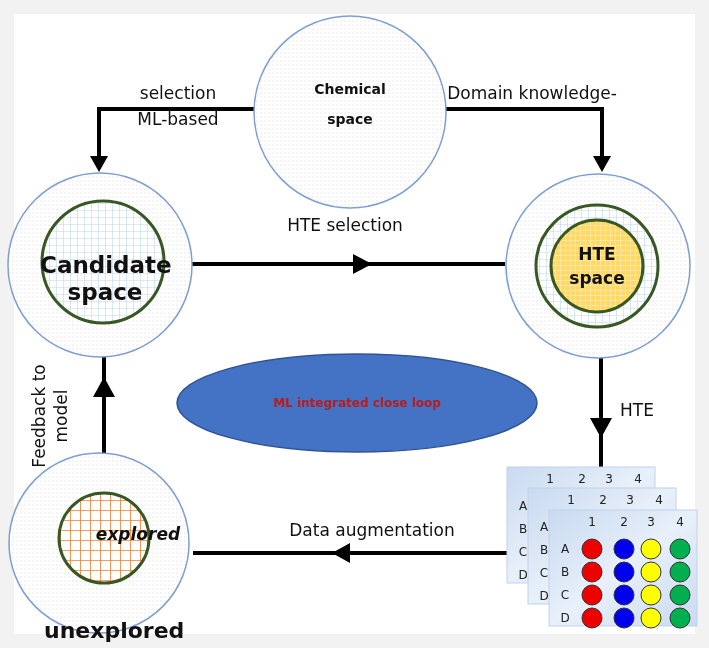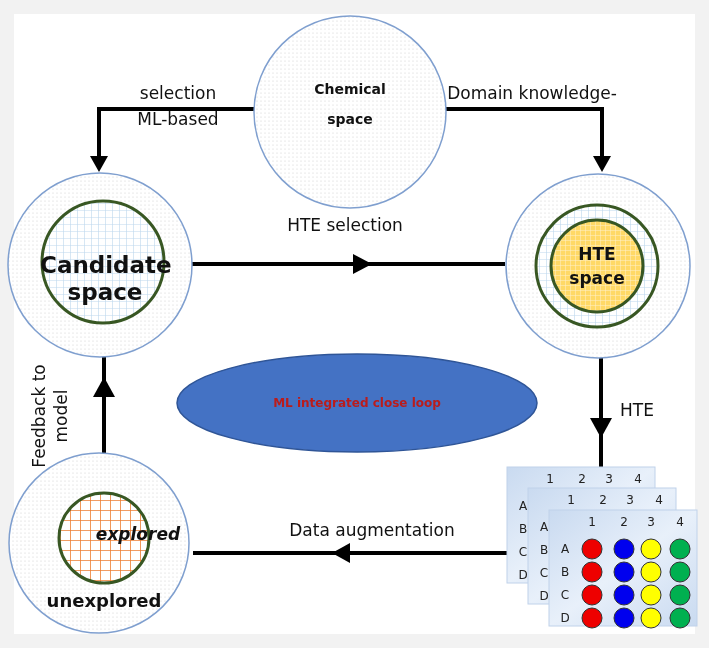--- a/index.html
+++ b/index.html
@@ -167,21 +167,21 @@
 </div>
 <div class="lbl bold" style="left:40px; top:252px; width:130px; font-size:23px; line-height:27px;">
   <div>Candidate</div>
   <div>space</div>
 </div>
 <div class="lbl bold" style="left:547px; top:242px; width:100px; font-size:17px; line-height:24px;">
   <div>HTE</div>
   <div>space</div>
 </div>
 <div class="lbl bold" style="left:92px; top:524px; width:92px; font-size:17px;font-style:italic;">explored</div>
-<div class="lbl bold" style="left:44px; top:590px; width:120px; font-size:18px;">unexplored</div>
+<div class="lbl bold" style="left:44px; top:620px; width:120px; font-size:22px;">unexplored</div>
 
 <div class="lbl bold" style="left:187px; top:390px; width:340px; color:#b91c1c; font-size:12px; line-height:26px;">ML integrated close loop</div>
 
 <div class="lbl" style="left:118px; top:80px; width:120px; line-height:26px;">
   <div>selection</div>
   <div>ML-based</div>
 </div>
 <div class="lbl" style="left:432px; top:80px; width:200px; line-height:26px;">
   <div>Domain knowledge-</div>
 </div>

